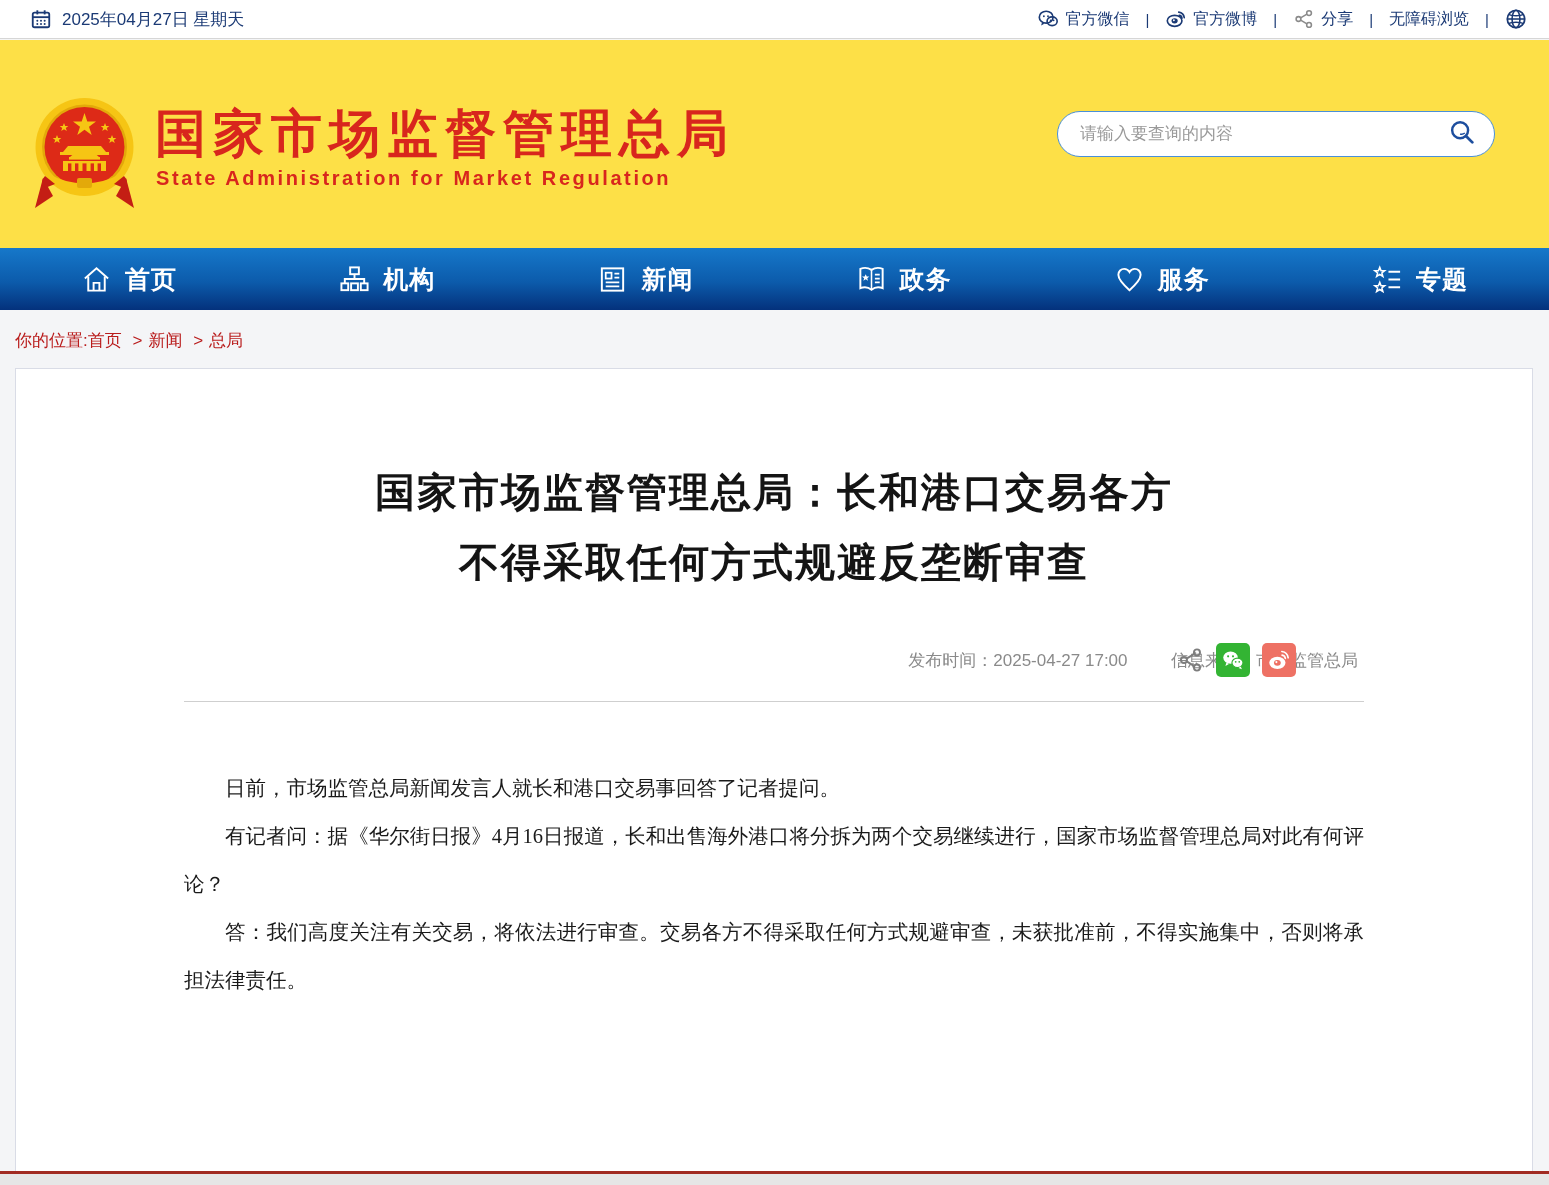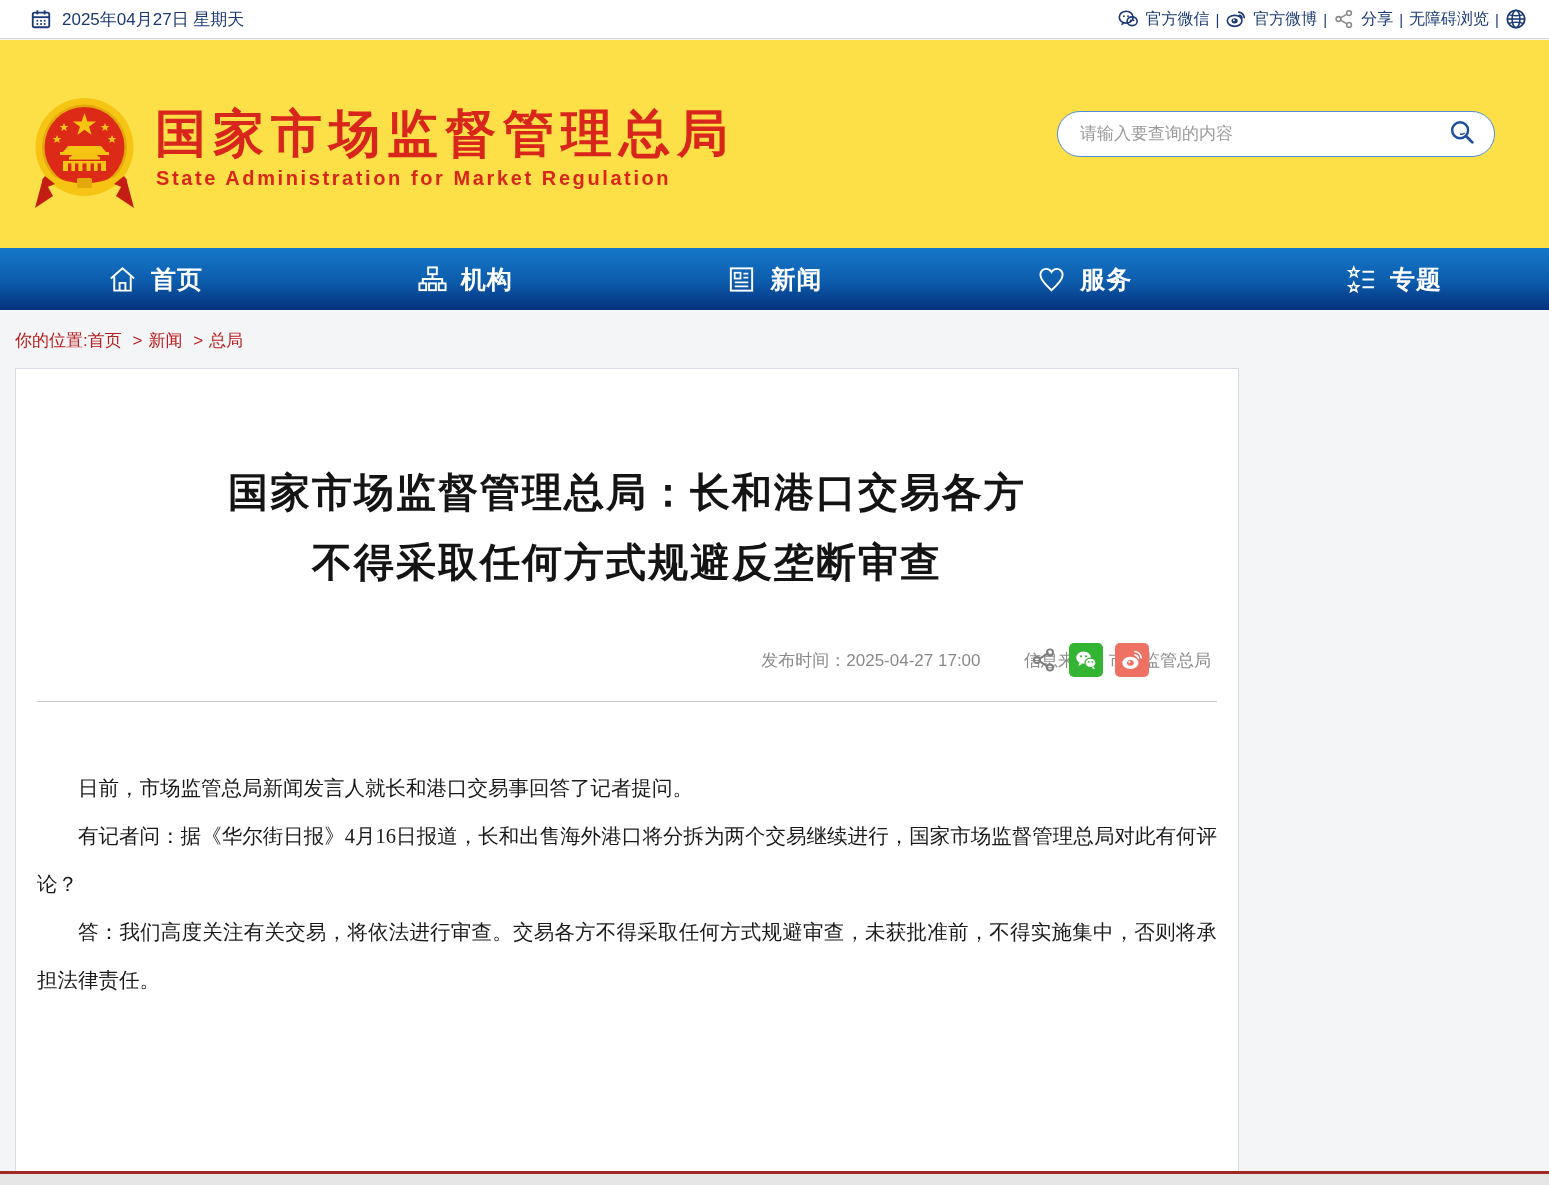--- a/index.html
+++ b/index.html
@@ -6,21 +6,21 @@
   html,body { width:1549px; height:1185px; overflow:hidden;
     font-family:"Liberation Sans","DejaVu Sans",sans-serif; background:#f4f5f7; }
   .page { position:relative; width:1549px; height:1185px; }
 
   
   .topbar { position:absolute; top:0; left:0; right:0; height:39px; background:#fff;
     border-bottom:1px solid #d6d6d6; display:flex; align-items:center;
     justify-content:space-between; padding:0 22px 0 30px; }
   .topbar-left { display:flex; align-items:center; gap:10px; color:#1b3a75;
     font-size:17px; }
-  .topbar-right { display:flex; align-items:center; gap:4px; color:#1b3a75;
+  .topbar-right { display:flex; align-items:center; gap:14px; color:#1b3a75;
     font-size:16px; }
   .toplink { display:flex; align-items:center; gap:6px; color:#1b3a75;
     text-decoration:none; cursor:pointer; }
   .topsep { color:#1b3a75; font-size:15px; padding:0 2px; }
   .icon16 { width:22px; height:22px; display:inline-block; }
 
   
   .header { position:absolute; top:40px; left:0; right:0; height:208px; background:#fde047; }
   .emblem { position:absolute; left:33px; top:50px; width:103px; height:125px; }
   .site-title-cn { position:absolute; left:155px; top:60px; color:#d8261d;
@@ -45,21 +45,21 @@
   .nav-item .nav-label { font-size:25px; font-weight:bold; letter-spacing:1px; }
   .nav-icon { width:31px; height:31px; }
 
   
   .breadcrumb { position:absolute; top:329px; left:15px; color:#9ba1ad; font-size:17px; }
   .breadcrumb span { color:#b91c1c; }
   .crumb { cursor:pointer; }
   .crumb-sep { padding:0 6px; }
 
   
-  .content { position:absolute; top:368px; left:15px; width:1224px; height:804px;
+  .content { position:absolute; top:368px; left:15px; width:1518px; height:804px;
     background:#fff; border:1px solid #d9dce6; border-bottom:none; }
   .inner { width:1180px; margin:0 auto; position:relative; }
   .article-title { padding-top:88px; text-align:center; color:#141414;
     font-size:40px; font-weight:bold; line-height:70px; letter-spacing:2px; }
   .meta-row { position:relative; margin-top:46px; height:36px; }
   .meta-text { text-align:right; color:#8a8a8a; font-size:17px; line-height:36px; }
   .meta-text .meta-val { margin-right:6px; }
   .meta-gap { display:inline-block; width:28px; }
   .share-icons { position:absolute; right:68px; top:0; display:flex;
     align-items:center; gap:12px; }
@@ -219,20 +219,29 @@
       </svg>
       <span class="nav-label">机构</span>
     </a>
     <a class="nav-item">
       <svg class="nav-icon" viewBox="0 0 32 32">
         <rect x="5" y="4.5" width="22" height="23" fill="none" stroke="#fff" stroke-width="2"></rect>
         <rect x="9" y="9" width="6" height="6" fill="none" stroke="#fff" stroke-width="1.8"></rect>
         <path d="M18 10 h5 M18 14 h5 M9 19 h14 M9 23 h14" stroke="#fff" stroke-width="1.8"></path>
       </svg>
       <span class="nav-label">新闻</span>
+    </a>
+    <a class="nav-item">
+      <svg class="nav-icon" viewBox="0 0 32 32">
+        <path d="M16 6 C12.5 3.8 7.5 3.8 4.5 5 V25 C7.5 23.8 12.5 23.8 16 26.5 C19.5 23.8 24.5 23.8 27.5 25 V5 C24.5 3.8 19.5 3.8 16 6 Z" fill="none" stroke="#fff" stroke-width="2"></path>
+        <line x1="16" y1="6" x2="16" y2="26.5" stroke="#fff" stroke-width="1.6"></line>
+        <polygon points="10,10.5 11.1,13 13.8,13 11.6,14.7 12.4,17.3 10,15.8 7.6,17.3 8.4,14.7 6.2,13 8.9,13" fill="#fff"></polygon>
+        <path d="M19.5 11 h5 M19.5 15 h5 M19.5 19 h5" stroke="#fff" stroke-width="1.8"></path>
+      </svg>
+      <span class="nav-label">政务</span>
     </a>
     <a class="nav-item">
       <svg class="nav-icon" viewBox="0 0 32 32">
         <path d="M16 27 C8 20 4.5 15.5 4.5 11.2 C4.5 7.6 7.3 5 10.6 5 C12.9 5 14.9 6.3 16 8.2 C17.1 6.3 19.1 5 21.4 5 C24.7 5 27.5 7.6 27.5 11.2 C27.5 15.5 24 20 16 27 Z" fill="none" stroke="#fff" stroke-width="2"></path>
       </svg>
       <span class="nav-label">服务</span>
     </a>
     <a class="nav-item">
       <svg class="nav-icon" viewBox="0 0 32 32">
         <polygon points="8,3.5 9.4,7 13,7 10.2,9.3 11.2,12.8 8,10.8 4.8,12.8 5.8,9.3 3,7 6.6,7" fill="none" stroke="#fff" stroke-width="1.6"></polygon>

